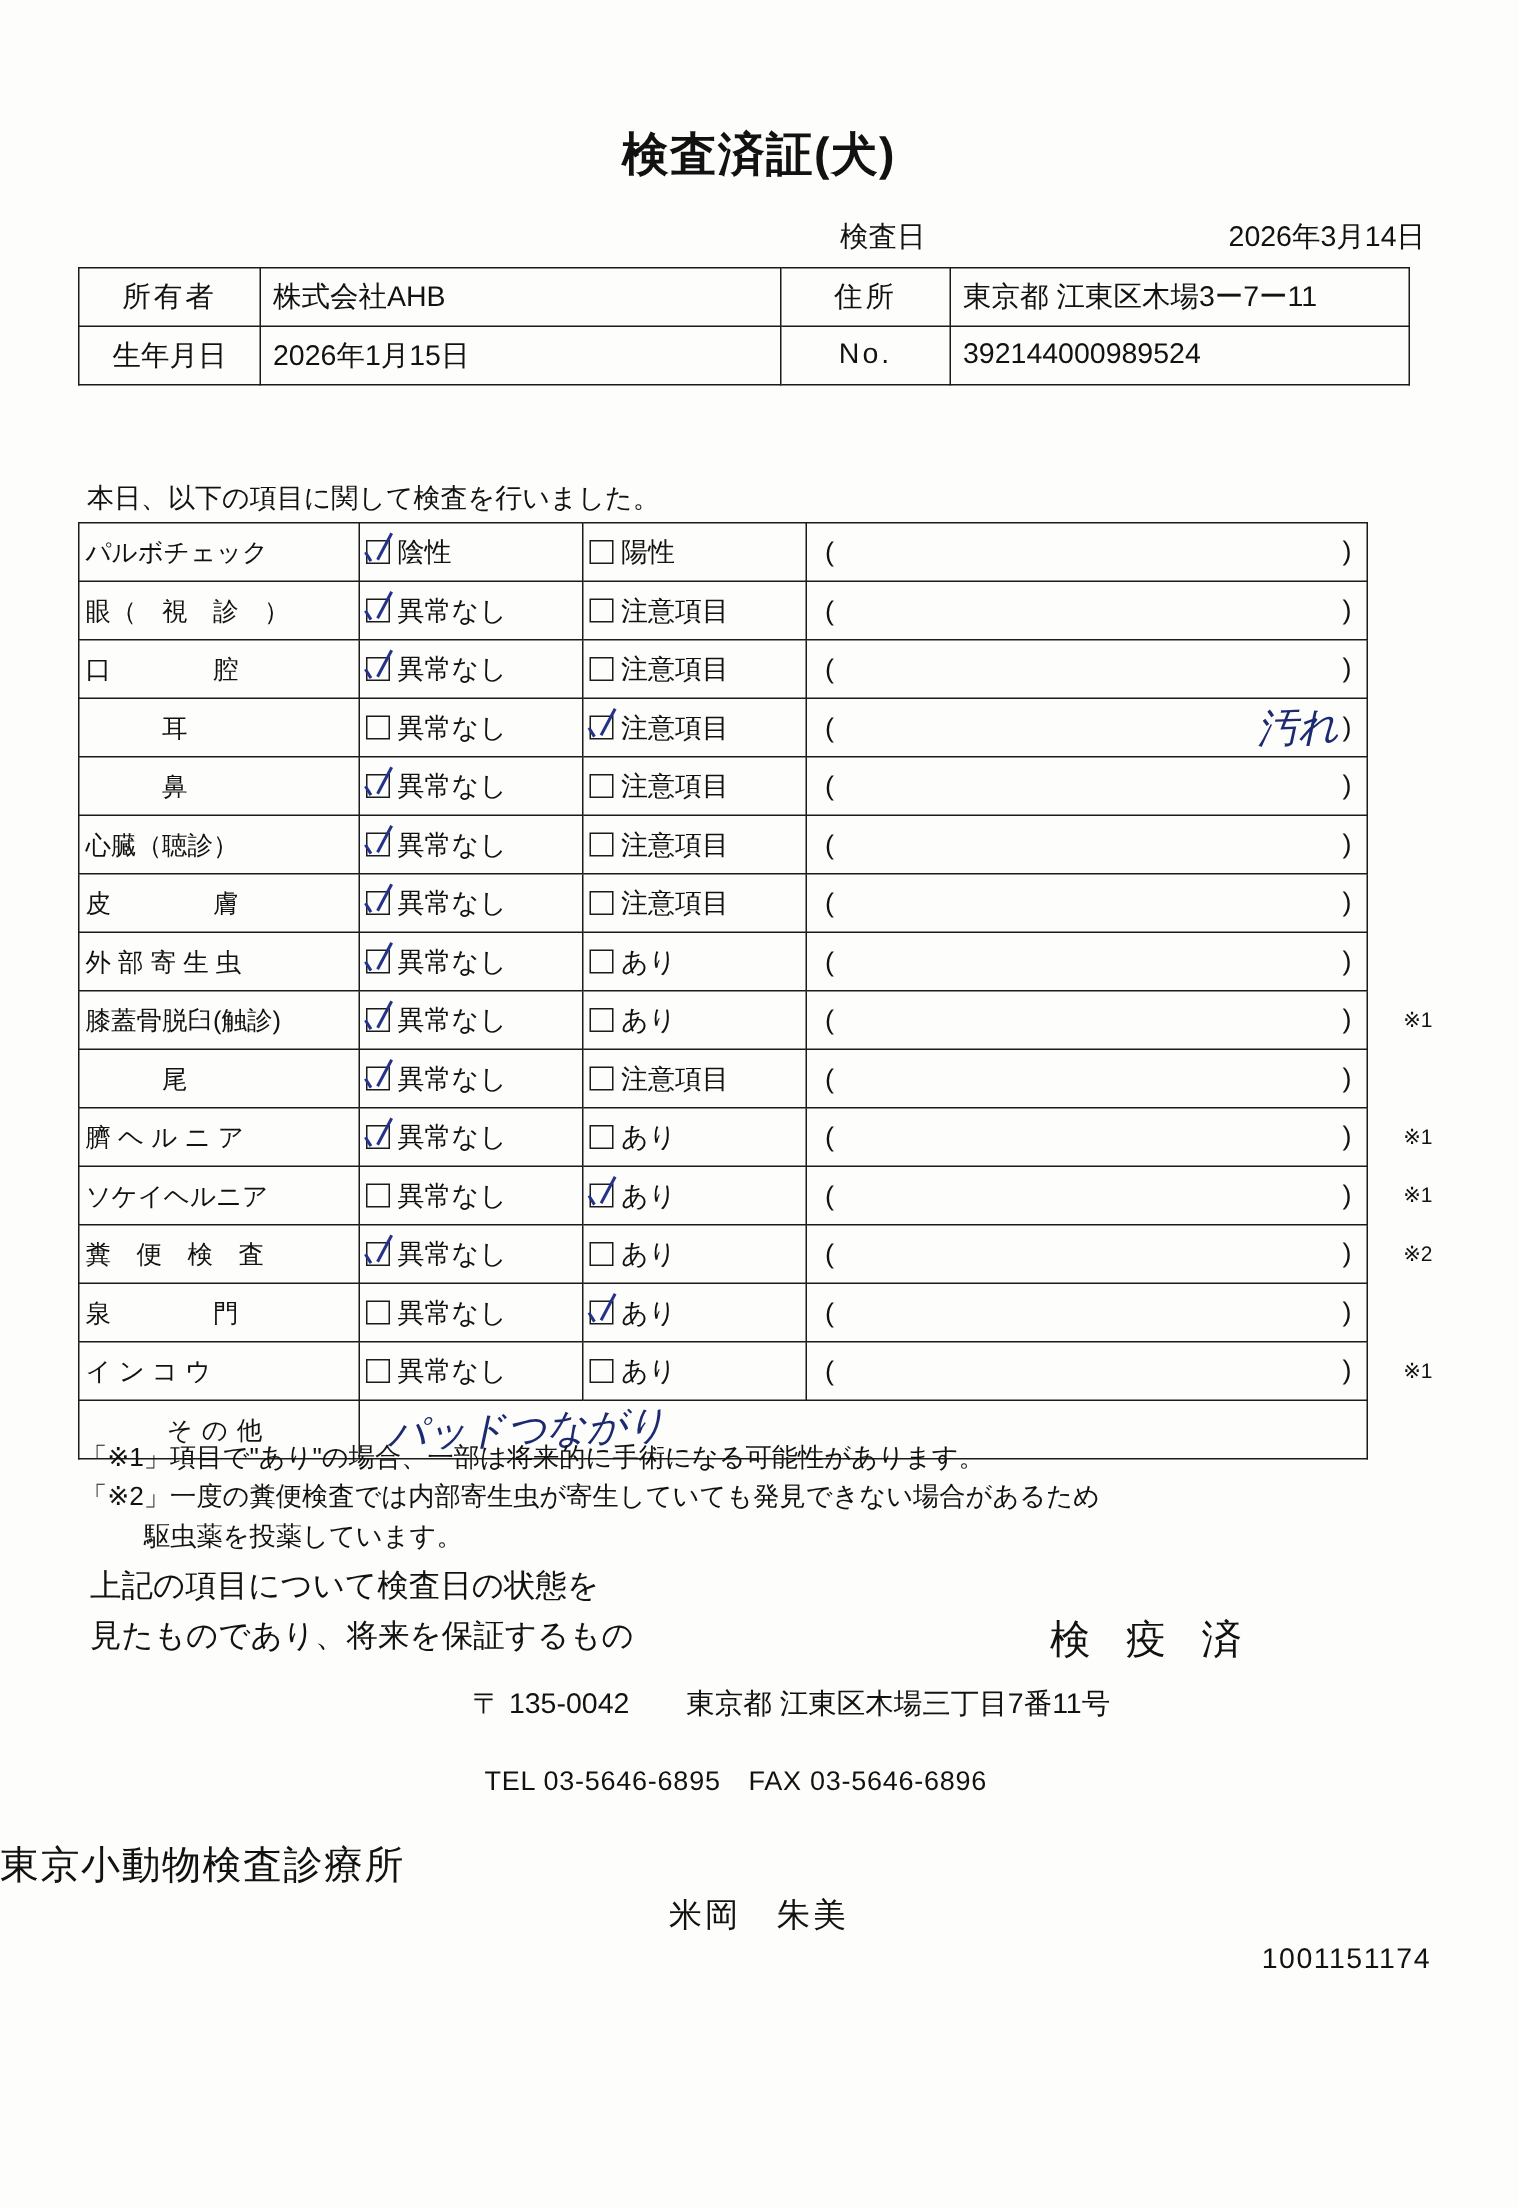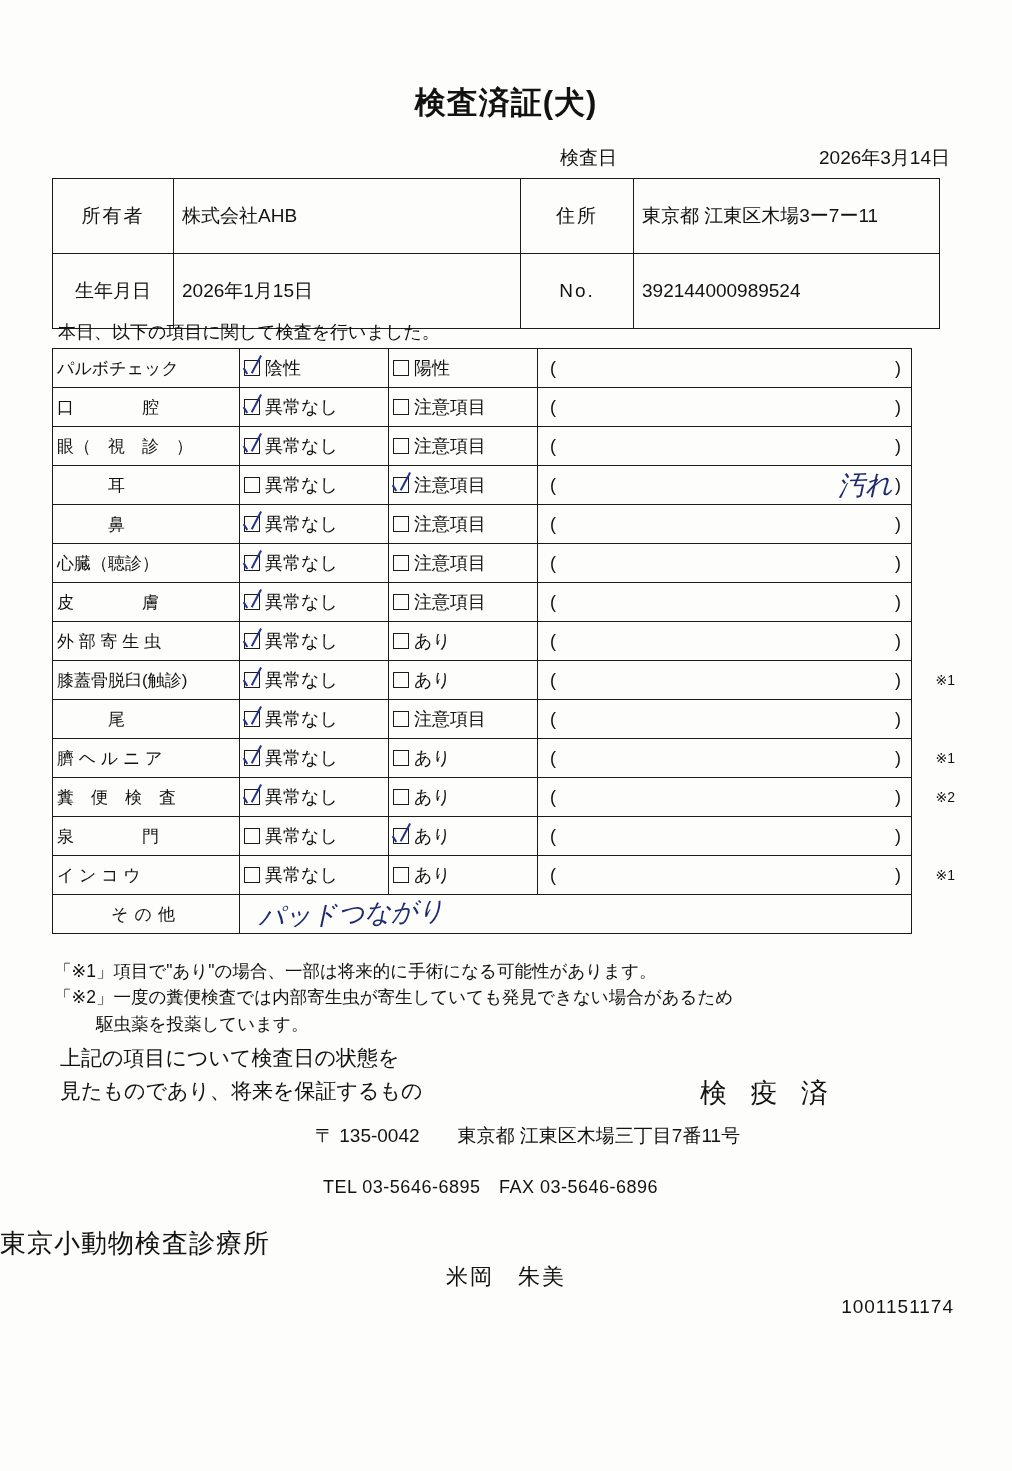--- a/index.html
+++ b/index.html
@@ -49,21 +49,21 @@
     position: absolute;
     left: 52px;
     top: 178px;
     width: 888px;
     border-collapse: collapse;
     font-size: 19px;
   }
   table.info td {
     border: 1.6px solid #1b1b1b;
     height: 36px;
-    padding: 19px 8px;
+    padding: 1px 8px;
     vertical-align: middle;
     white-space: nowrap;
   }
   td.lbl-cell {
     text-align: center;
     width: 96px;
     letter-spacing: 2px;
   }
   td.lbl-cell.wide { width: 104px; letter-spacing: 0px; }
   .val-right { text-align: right; }
@@ -274,27 +274,27 @@
 
   <table class="checks" id="checks-table">
     <tbody id="checks-body">
         <tr>
           <td class="item-name">パルボチェック</td>
           <td class="opt"><span class="box checked"></span><span>陰性</span></td>
           <td class="opt"><span class="box"></span><span>陽性</span></td>
           <td class="note"><span class="paren-open">(</span><span class="paren-close">)</span></td>
         </tr>
         <tr>
+          <td class="item-name">眼（　視　診　）</td>
+          <td class="opt"><span class="box checked"></span><span>異常なし</span></td>
+          <td class="opt"><span class="box"></span><span>注意項目</span></td>
+          <td class="note"><span class="paren-open">(</span><span class="paren-close">)</span></td>
+        </tr>
+        <tr>
           <td class="item-name">口　　　　腔</td>
-          <td class="opt"><span class="box checked"></span><span>異常なし</span></td>
-          <td class="opt"><span class="box"></span><span>注意項目</span></td>
-          <td class="note"><span class="paren-open">(</span><span class="paren-close">)</span></td>
-        </tr>
-        <tr>
-          <td class="item-name">眼（　視　診　）</td>
           <td class="opt"><span class="box checked"></span><span>異常なし</span></td>
           <td class="opt"><span class="box"></span><span>注意項目</span></td>
           <td class="note"><span class="paren-open">(</span><span class="paren-close">)</span></td>
         </tr>
         <tr>
           <td class="item-name">　　　耳</td>
           <td class="opt"><span class="box"></span><span>異常なし</span></td>
           <td class="opt"><span class="box checked"></span><span>注意項目</span></td>
           <td class="note"><span class="paren-open">(</span><span class="hand note-hand">汚れ</span><span class="paren-close">)</span></td>
         </tr>
@@ -331,20 +331,26 @@
         <tr>
           <td class="item-name">　　　尾</td>
           <td class="opt"><span class="box checked"></span><span>異常なし</span></td>
           <td class="opt"><span class="box"></span><span>注意項目</span></td>
           <td class="note"><span class="paren-open">(</span><span class="paren-close">)</span></td>
         </tr>
         <tr>
           <td class="item-name">臍 ヘ ル ニ ア</td>
           <td class="opt"><span class="box checked"></span><span>異常なし</span></td>
           <td class="opt"><span class="box"></span><span>あり</span></td>
+          <td class="note"><span class="paren-open">(</span><span class="paren-close">)</span><span class="star-mark">※1</span></td>
+        </tr>
+        <tr>
+          <td class="item-name">ソケイヘルニア</td>
+          <td class="opt"><span class="box"></span><span>異常なし</span></td>
+          <td class="opt"><span class="box checked"></span><span>あり</span></td>
           <td class="note"><span class="paren-open">(</span><span class="paren-close">)</span><span class="star-mark">※1</span></td>
         </tr>
         <tr>
           <td class="item-name">糞　便　検　査</td>
           <td class="opt"><span class="box checked"></span><span>異常なし</span></td>
           <td class="opt"><span class="box"></span><span>あり</span></td>
           <td class="note"><span class="paren-open">(</span><span class="paren-close">)</span><span class="star-mark">※2</span></td>
         </tr>
         <tr>
           <td class="item-name">泉　　　　門</td>

